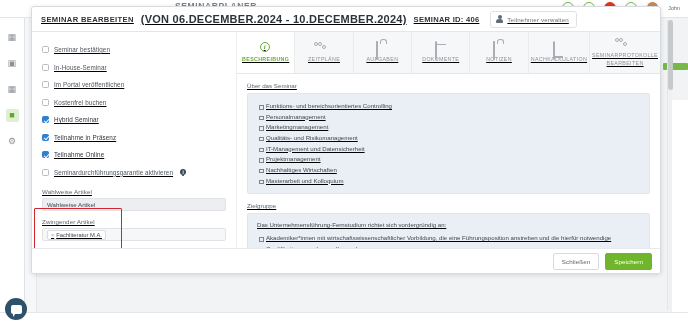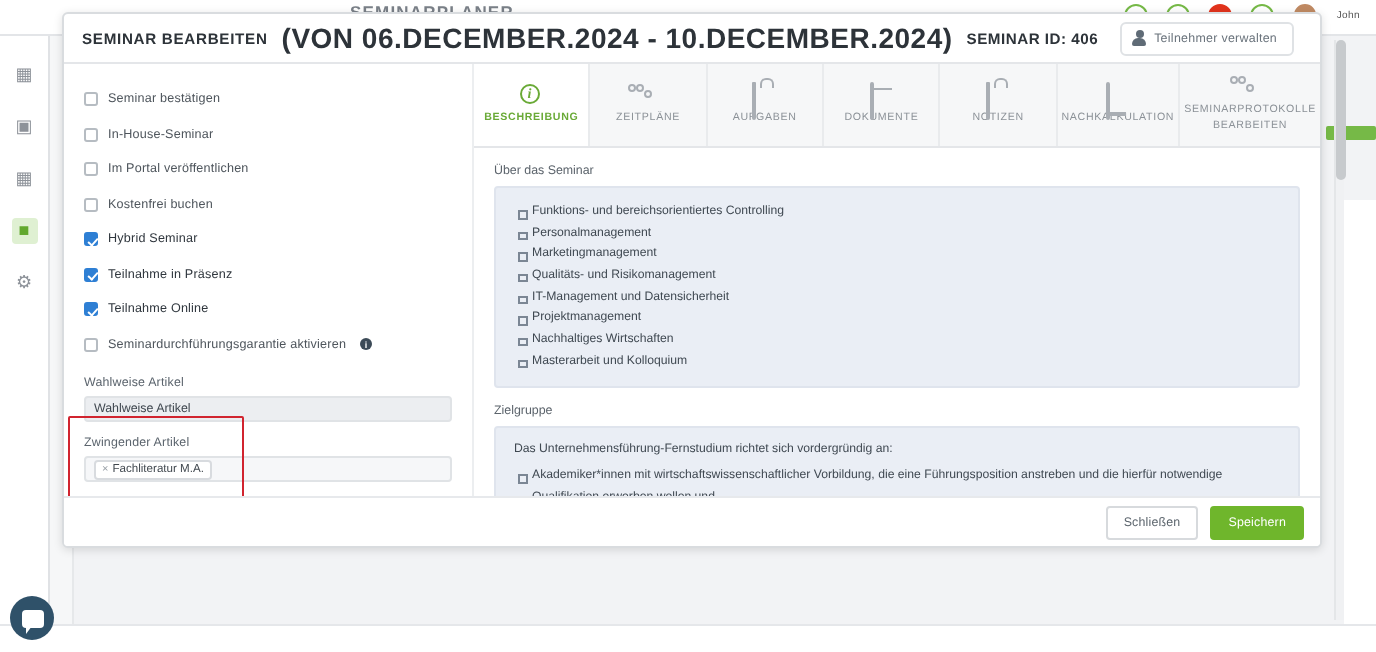--- a/index.html
+++ b/index.html
@@ -101,27 +101,28 @@
   .bg-scrollbar b {
     display: block; width: 5px; height: 70px; background: #c7cacd; border-radius: 3px;
   }
 
   
   .modal {
     position: absolute; left: 31px; top: 6px; width: 630px; height: 268px;
     background: #ffffff; border: 1px solid #d9dcdf;
     border-radius: 3px; box-shadow: 0 1px 5px rgba(0,0,0,.13);
     overflow: hidden;
+    text-decoration: underline;
   }
   .modal-header {
     height: 25px; border-bottom: 1px solid #e4e6e9;
     display: flex; align-items: center; padding: 0 9px; gap: 7px;
   }
   .mh-title { font-size: 7.6px; font-weight: bold; color: #2d3339; letter-spacing: .35px; }
-  .mh-dates { font-size: 14px; font-weight: bold; color: #2d3339; letter-spacing: .25px; }
+  .mh-dates { font-size: 11px; font-weight: bold; color: #2d3339; letter-spacing: .25px; }
   .mh-id { font-size: 7.6px; font-weight: bold; color: #2d3339; letter-spacing: .25px; }
   .mh-btn {
     margin-left: 4px; display: flex; align-items: center; gap: 4px;
     border: 1px solid #dfe2e5; border-radius: 3px;
     padding: 3px 7px 3px 5px; background: #fff;
   }
   .mh-btn .person {
     width: 7px; height: 9px; position: relative;
   }
   .mh-btn .person::before {

